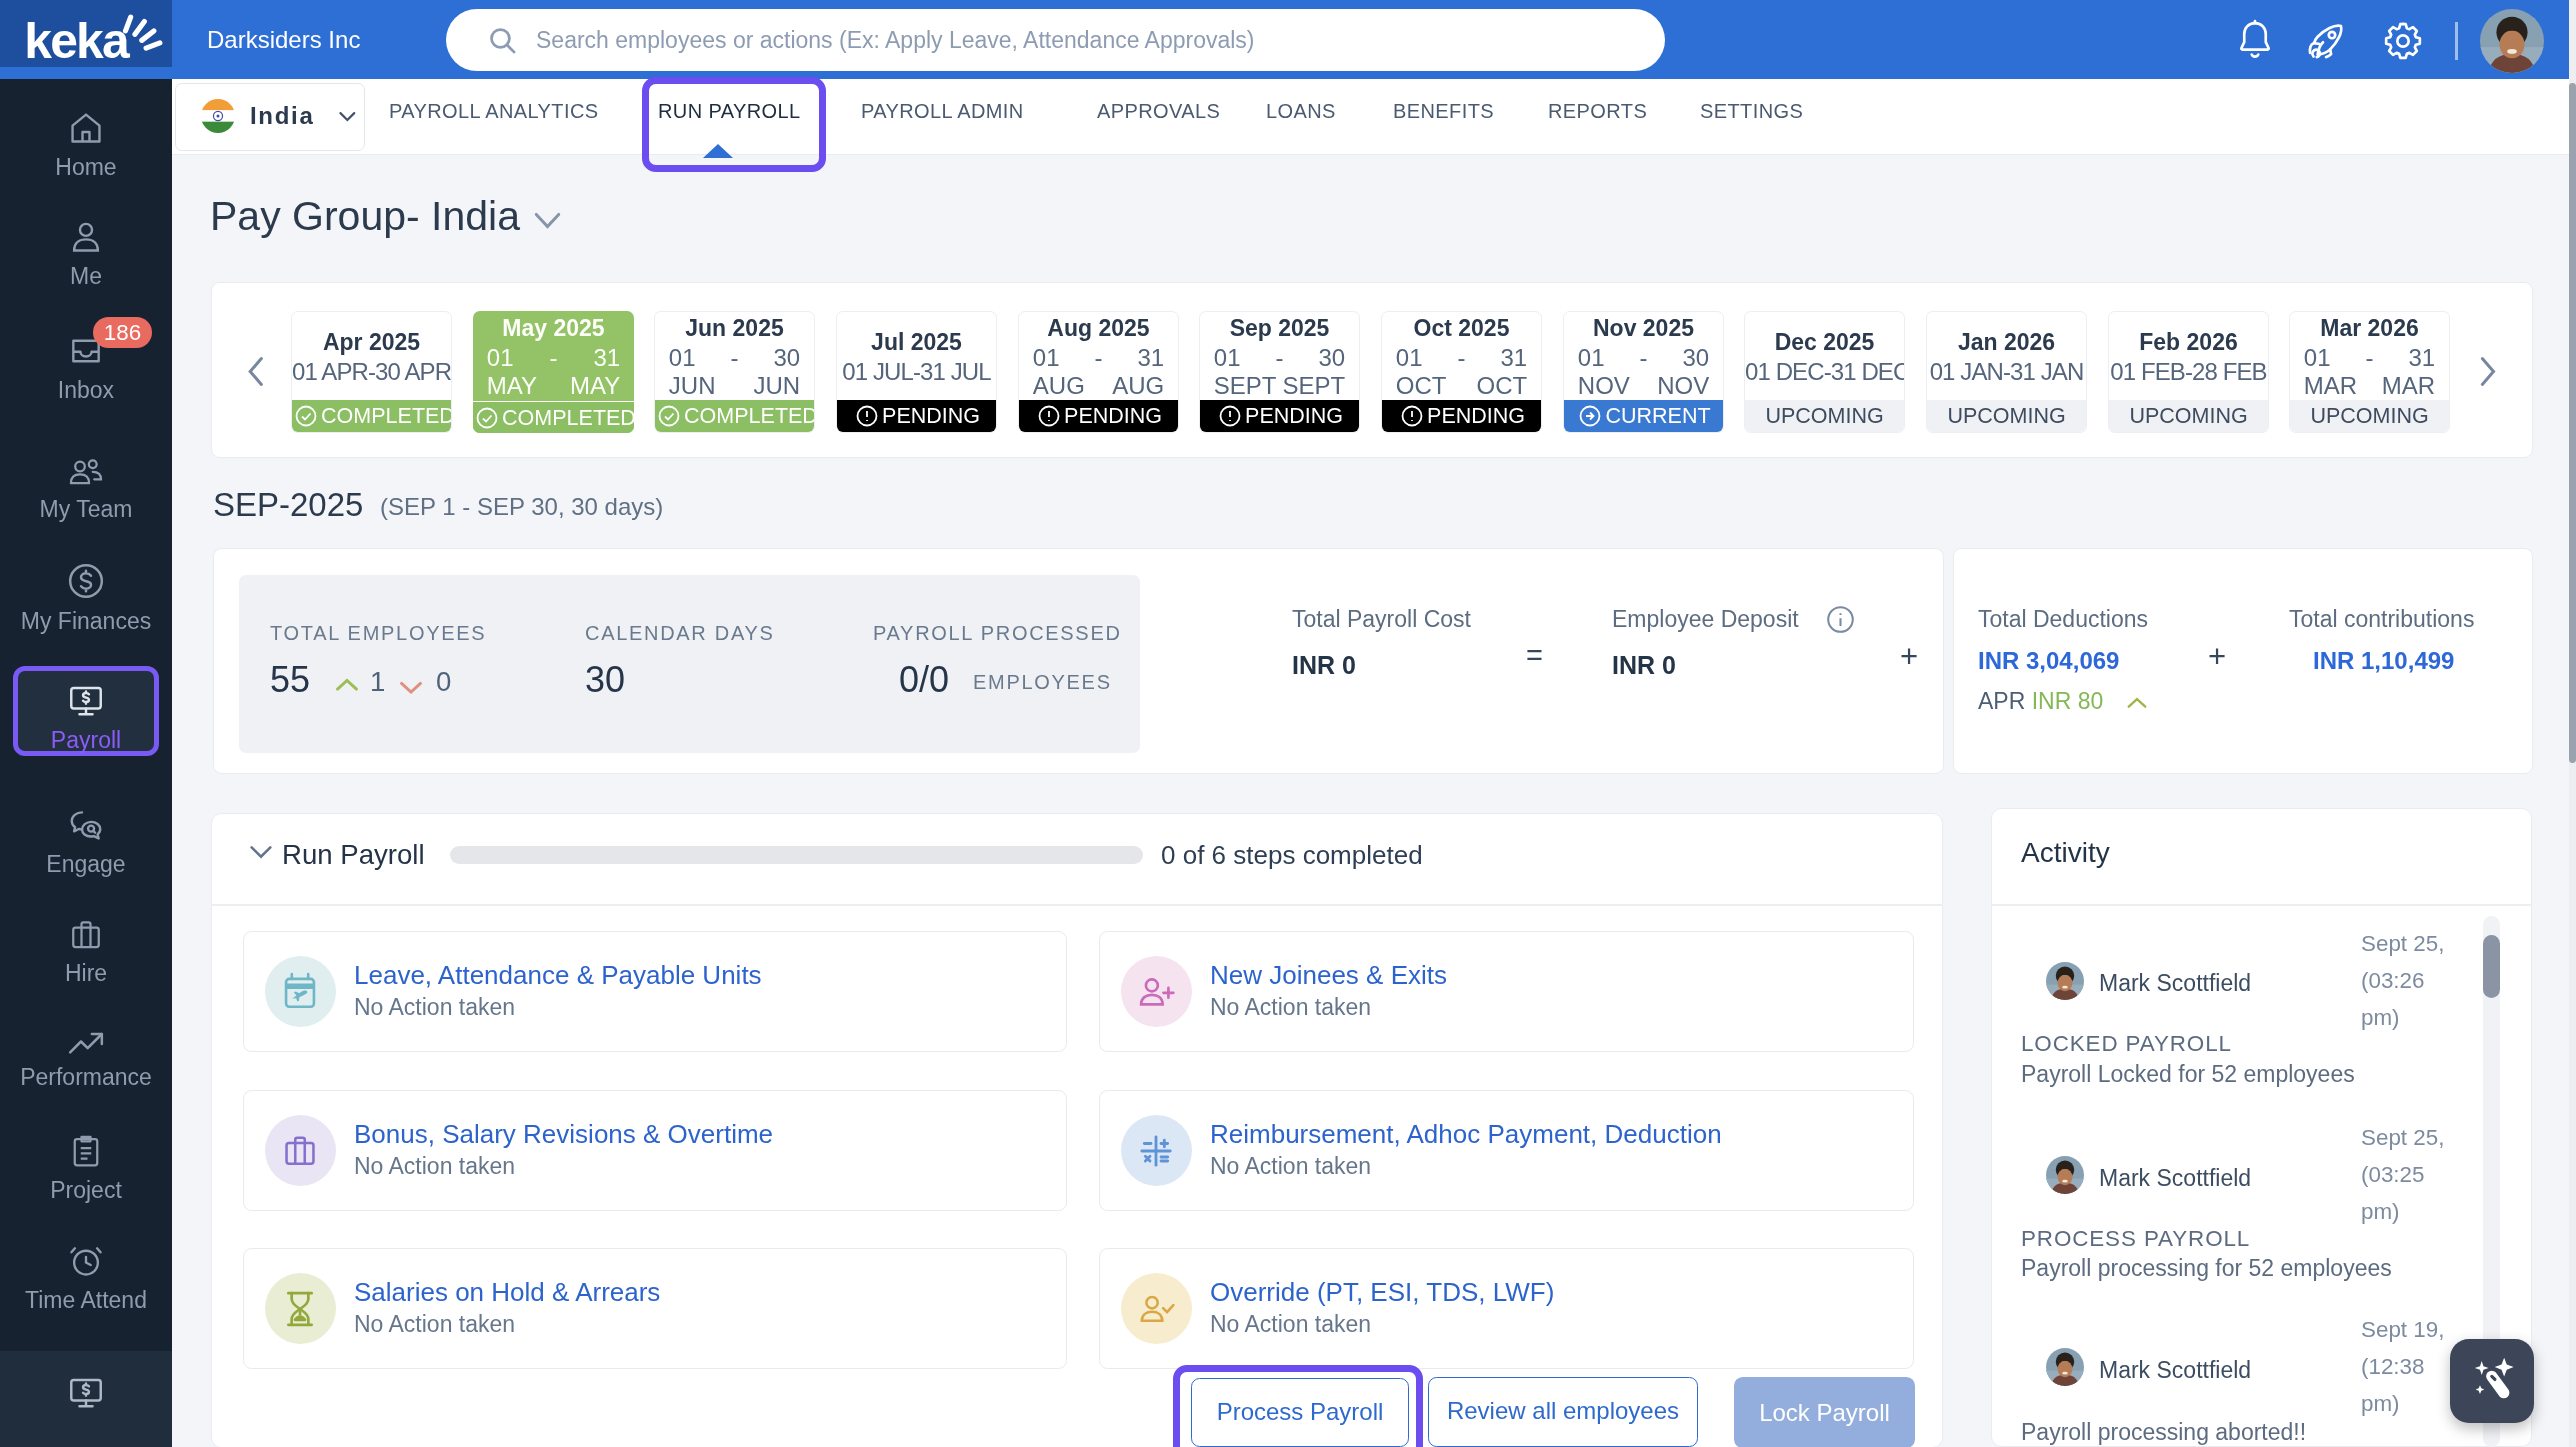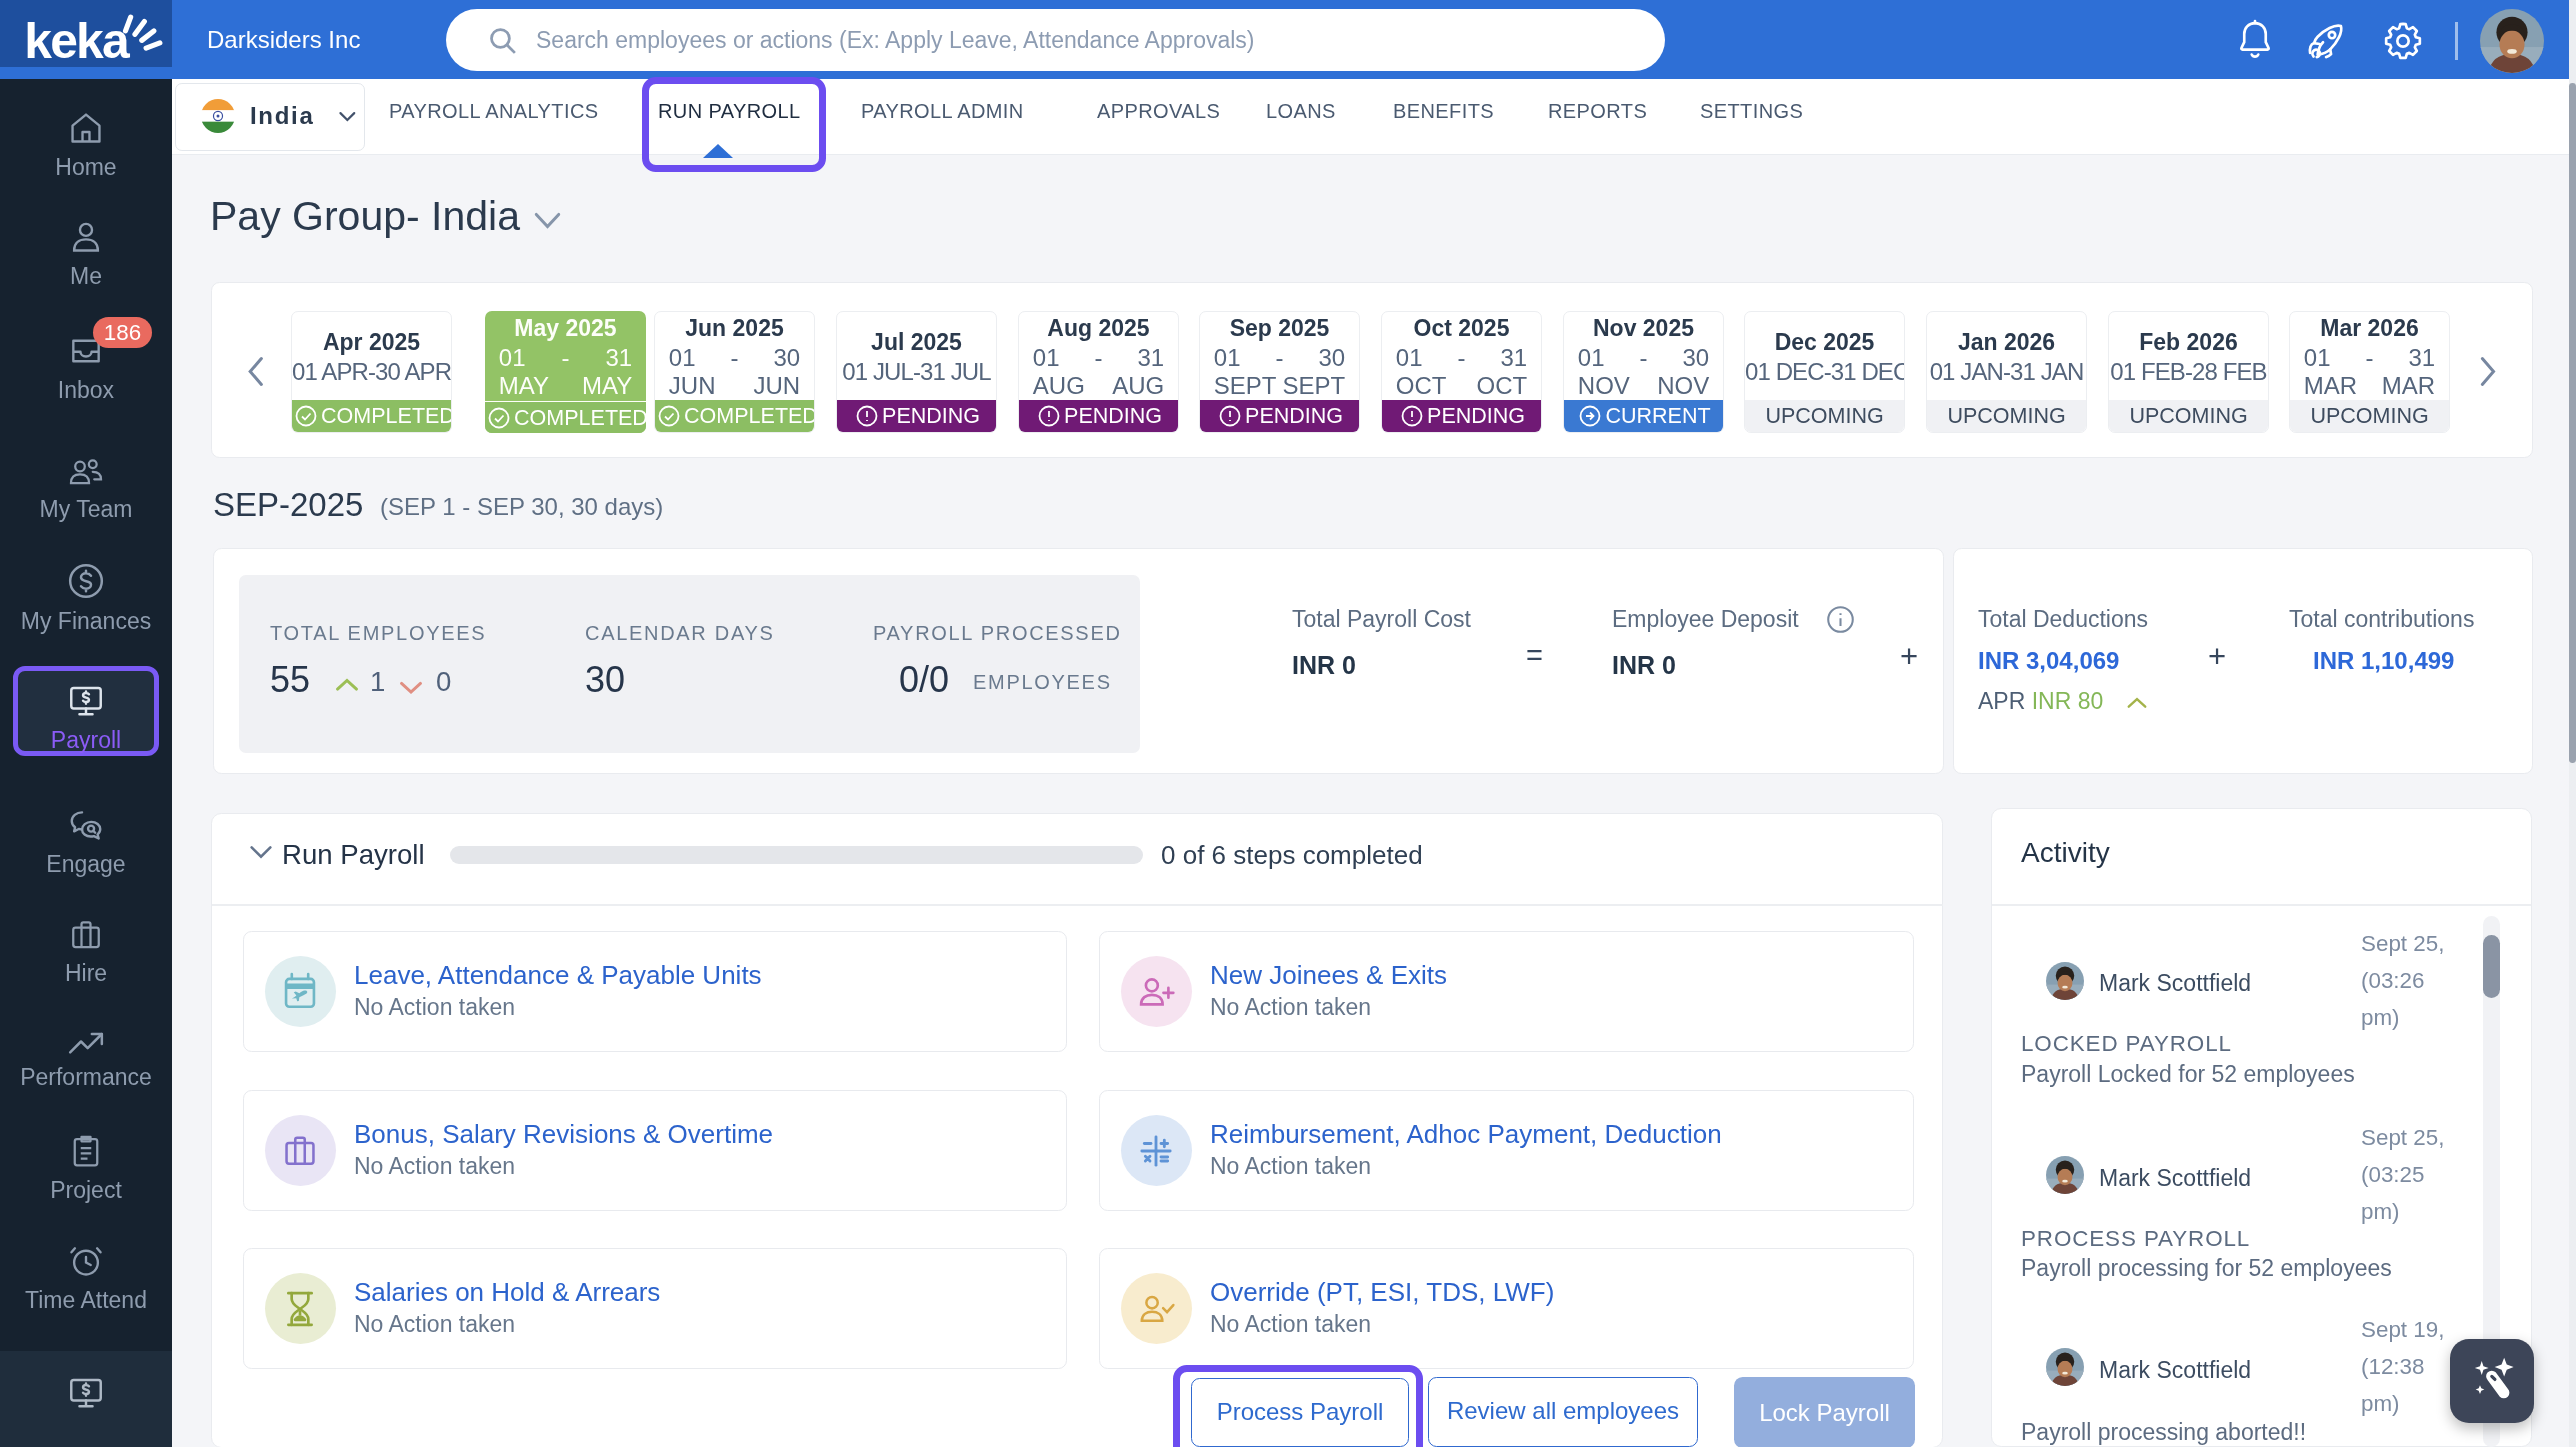--- a/index.html
+++ b/index.html
@@ -26,24 +26,24 @@
 
 
 .card { position:absolute; background:#fff; border:1.7px solid #e9ebef; border-radius:8.6px; }
 
 
 .mcard { position:absolute; top:311px; width:161px; height:122px; background:#fff; border:1.7px solid #eceef1; border-radius:6.9px; text-align:center; display:flex; flex-direction:column; justify-content:center; padding-bottom:32px; overflow:hidden; }
 .mcard .t { font-size:23px; line-height:31px; color:#2b3a4d; font-weight:bold; }
 .mcard .r { font-size:24px; line-height:28px; color:#55657c; white-space:nowrap; letter-spacing:-0.9px; }
 .mcard .r2 { display:flex; justify-content:space-between; padding:0 13.8px; font-size:24px; line-height:28px; color:#55657c; }
 .mcard .foot { position:absolute; bottom:0; left:0; width:100%; height:32px; line-height:32px; font-size:21.5px; letter-spacing:0px; color:#fff; white-space:nowrap; overflow:hidden; }
-.mg { background:#93c366; border:none;margin-left:12px; }
+.mg { background:#93c366; border:none; }
 .mg .t, .mg .r2 { color:#fdfef9; }
 .f-completed { background:#8cbe63; }
-.f-pending { background:#701a75; }
+.f-pending { background:#000000; }
 .f-current { background:#3a79d2; }
 .f-upcoming { background:#f0f1f4; color:#3e4c5f !important; }
 .ficon { display:inline-block; vertical-align:-5.2px; margin-right:3.4px; margin-left:1.7px; }
 
 
 .scard { position:absolute; background:#fff; border:1.7px solid #e8eaee; border-radius:8.6px; height:121px; }
 .scard .ic { position:absolute; left:20.7px; top:24px; width:71px; height:71px; border-radius:50%; }
 .scard .ic svg { position:absolute; left:50%; top:50%; transform:translate(-50%,-50%); }
 .scard .tt { position:absolute; left:110px; top:27.6px; font-size:26px; color:#2c63cc; white-space:nowrap; }
 .scard .na { position:absolute; left:110px; top:62px; font-size:23px; color:#66768b; }

